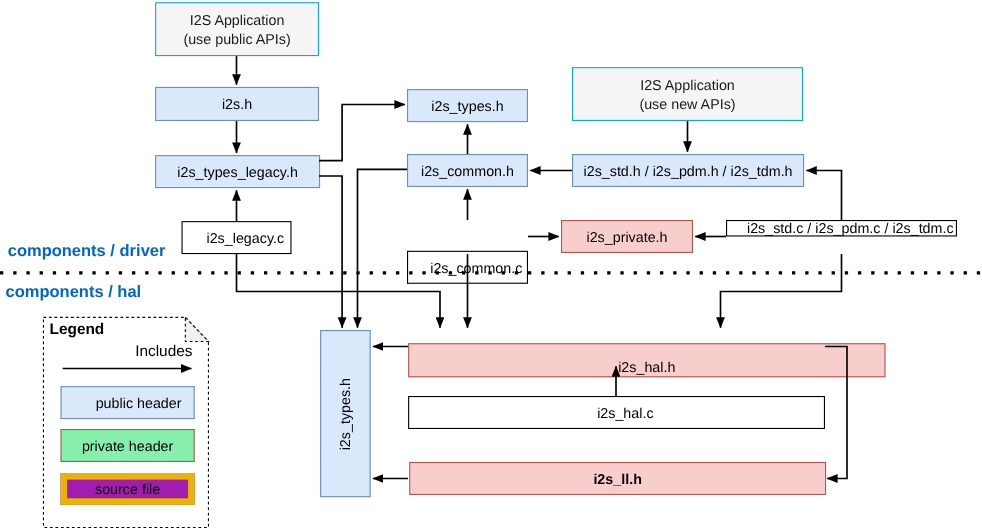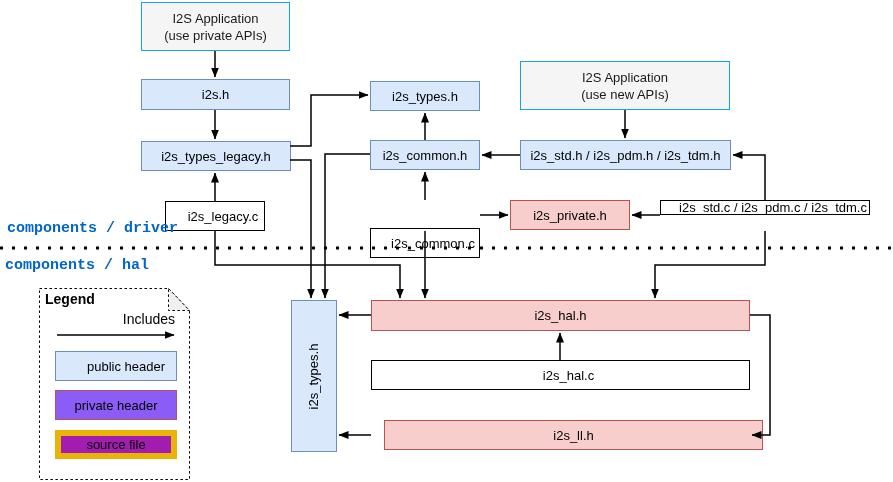--- a/index.html
+++ b/index.html
@@ -16,21 +16,20 @@
   .public      { background:#dae8fc; border:1px solid #6c8ebf; }
   .private     { background:#f8cecc; border:1px solid #b85450; }
   .source      { background:#ffffff; border:1px solid #000000;padding-left:16px; }
   .application { background:#f5f5f5; border:1px solid #0ea5e9; color:#1a1a1a; }
   .vertical-node span {
     transform:rotate(-90deg); transform-origin:center center; white-space:nowrap;
   }
   .section-label {
     position:absolute; font-size:15px; font-weight:bold; color:#0066cc; z-index:1;
     white-space:nowrap;
-    font-family:Liberation Mono, monospace;
   }
   #edge-layer {
     position:absolute; left:0; top:0; width:893px; height:482px;
     z-index:2; pointer-events:none;
   }
   .edge { stroke:#000000; stroke-width:1.5; fill:none; }
   .legend-text { position:absolute; z-index:3; color:#000; }
   #legend-title { font-size:14px; font-weight:bold; }
   #legend-includes-label { font-size:14px; text-align:right; width:120px; }
   .legend-swatch {
@@ -39,21 +38,21 @@
     font-size:13px; color:#000; z-index:3;
   }
 </style>
 </head>
 <body>
 
 <div id="canvas">
 
   <div class="node application" style="left:141px; top:2px; width:149px; height:49px;">
     <span>I2S Application</span>
-    <span>(use private APIs)</span>
+    <span>(use public APIs)</span>
   </div>
 
   <div class="node public" style="left:141px; top:79px; width:149px; height:31px;">
     <span>i2s.h</span>
   </div>
 
   <div class="node public" style="left:141px; top:141px; width:150px; height:30px;">
     <span>i2s_types_legacy.h</span>
   </div>
 
@@ -90,39 +89,39 @@
     <span>i2s_std.c / i2s_pdm.c / i2s_tdm.c</span>
   </div>
 
   <div class="section-label" style="left:7px; top:220px;">components / driver</div>
   <div class="section-label" style="left:5px; top:257px;">components / hal</div>
 
   <div class="node public vertical-node" style="left:291px; top:300px; width:46px; height:152px;">
     <span>i2s_types.h</span>
   </div>
 
-  <div class="node private" style="left:371px; top:300px; width:379px; height:31px;">
+  <div class="node private" style="left:371px; top:312px; width:434px; height:31px;justify-content:flex-end;">
     <span>i2s_hal.h</span>
   </div>
 
   <div class="node source" style="left:371px; top:360px; width:379px; height:30px;">
     <span>i2s_hal.c</span>
   </div>
 
-  <div class="node private" style="left:384px; top:420px; width:379px; height:30px;">
+  <div class="node private" style="left:372px; top:420px; width:379px; height:30px;font-weight:bold;">
     <span>i2s_ll.h</span>
   </div>
 
   <div class="legend-text" id="legend-title" style="left:45px; top:291px;">Legend</div>
   <div class="legend-text" id="legend-includes-label" style="left:55px; top:311px;">Includes</div>
 
   <div class="legend-swatch" style="left:55px; top:351px; background:#dae8fc; border:1px solid #6c8ebf;padding-left:20px;">
     <span>public header</span>
   </div>
-  <div class="legend-swatch" style="left:55px; top:390px; background:#8b5cf6; border:1px solid #b85450;">
+  <div class="legend-swatch" style="left:55px; top:390px; background:#86efac; border:1px solid #b85450;">
     <span>private header</span>
   </div>
   <div class="legend-swatch" style="left:55px; top:430px; height:29px; background:#a21caf; border:6px solid #eab308;">
     <span>source file</span>
   </div>
 
   <svg id="edge-layer" viewBox="0 0 893 482" xmlns="http://www.w3.org/2000/svg">
     <defs>
       <marker id="arrowhead" markerUnits="userSpaceOnUse" markerWidth="10" markerHeight="8" refX="9.5" refY="4" orient="auto">
         <path d="M0,0 L10,4 L0,8 Z" fill="#000000"></path>

